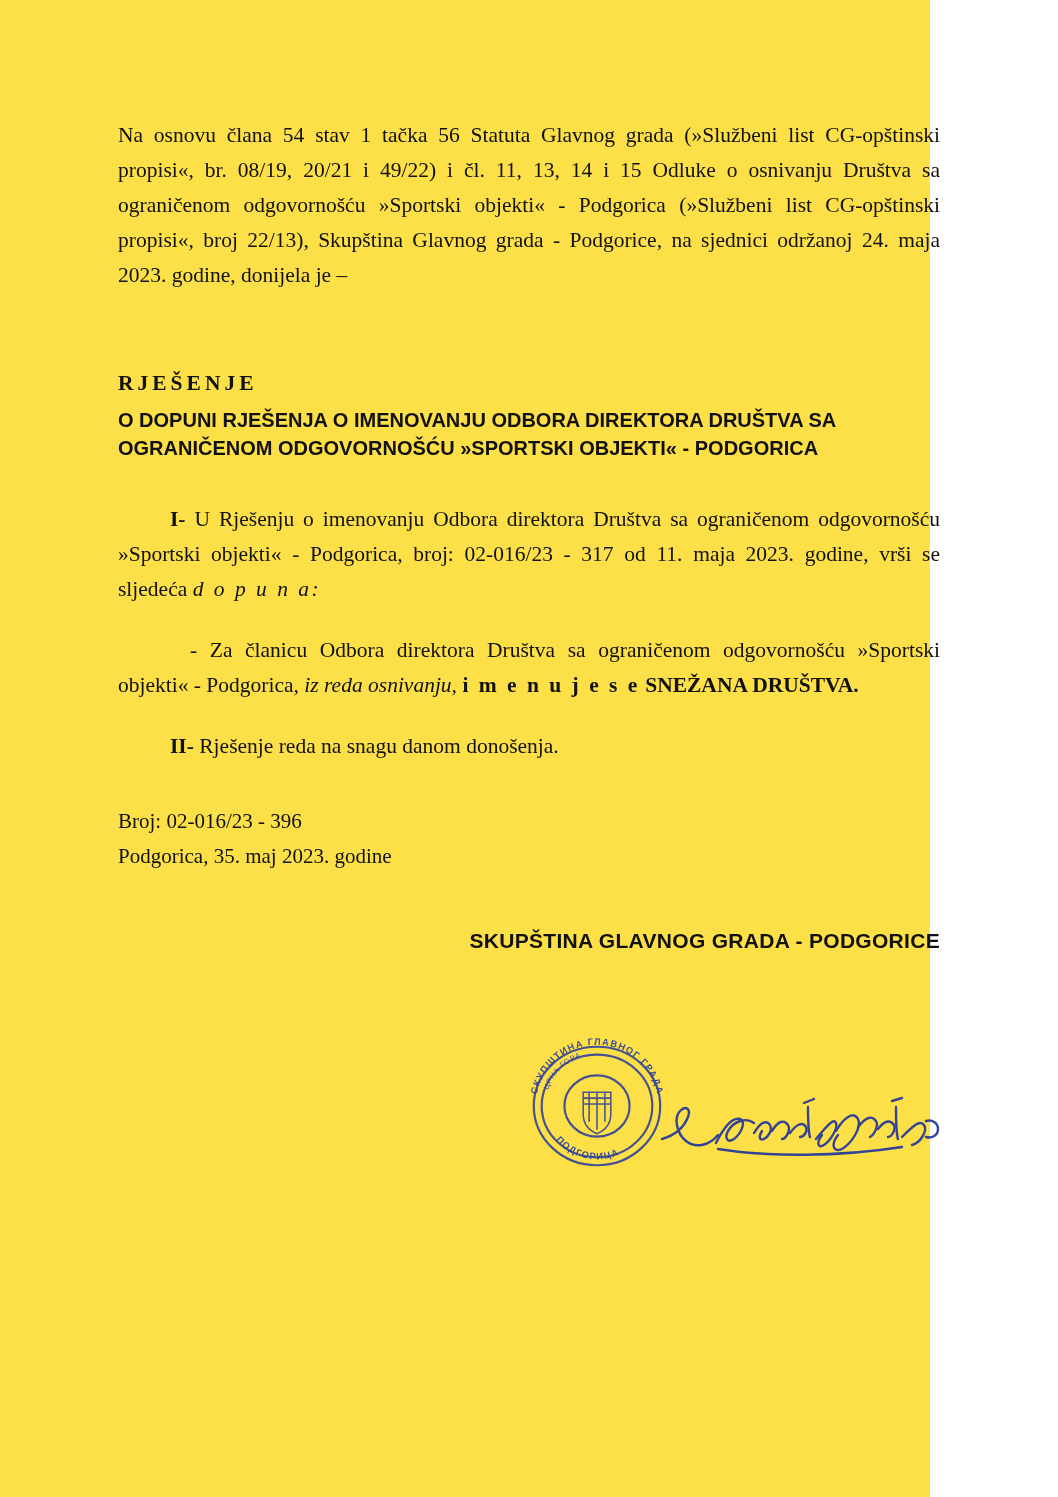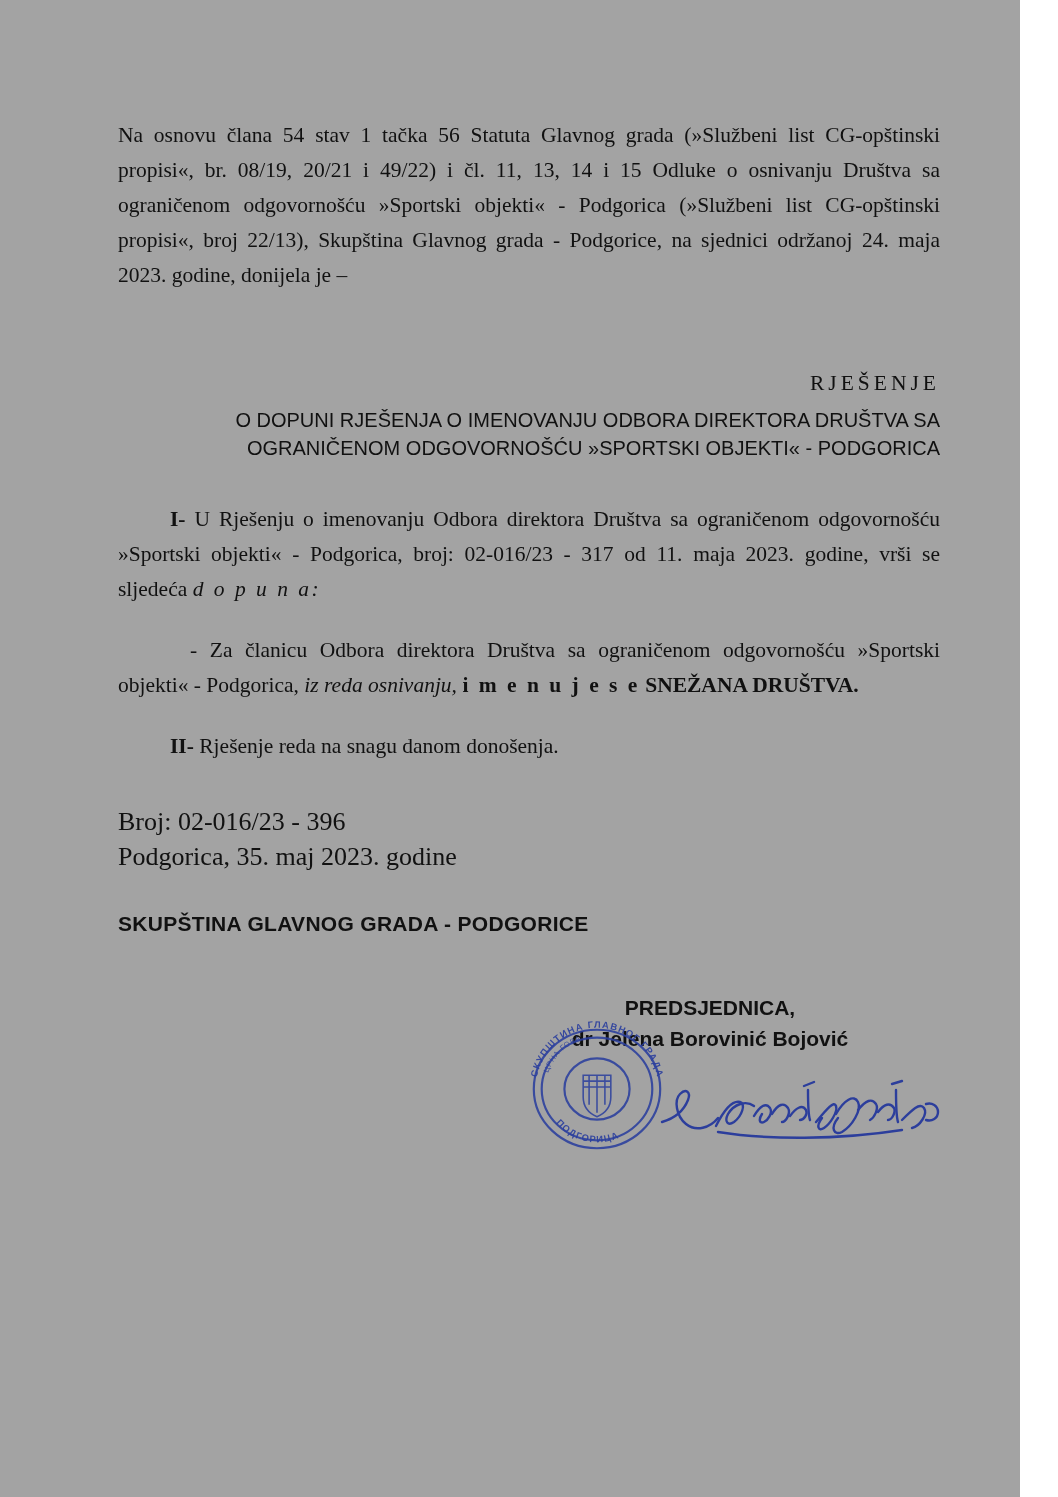--- a/index.html
+++ b/index.html
@@ -11,23 +11,23 @@
     width: 1058px;
     height: 1497px;
     position: relative;
     font-family: "Liberation Serif", serif;
     color: #111111;
     overflow: hidden;
   }
   .page {
     position: absolute;
     left: 0; top: 0;
-    width: 1020px;
+    width: 930px;
     height: 1497px;
-    background: #a3a3a3;
+    background: #fde047;
   }
   .content {
     position: absolute;
     left: 118px;
     top: 118px;
     width: 822px;
   }
   .para {
     font-size: 21.5px;
     line-height: 35px;
@@ -36,22 +36,22 @@
     margin: 0;
   }
   .intro {
     margin-bottom: 0;
   }
   .spacer-lg { height: 78px; }
   .spacer-md { height: 40px; }
   .spacer-sm { height: 26px; }
 
   .title-block {
-    text-align: right;
-    font-weight: normal;
+    text-align: left;
+    font-weight: bold;
   }
   .title-main {
     font-size: 21.5px;
     letter-spacing: 4px;
     margin-bottom: 10px;
   }
   .title-sub {
     font-family: "Liberation Sans", sans-serif;
     font-size: 20px;
     line-height: 28px;
@@ -74,31 +74,31 @@
   .spaced-bold {
     font-weight: bold;
     letter-spacing: 2.5px;
   }
 
   .roman-label {
     font-weight: bold;
   }
 
   .footer-lines {
-    font-size: 26px;
+    font-size: 21px;
     line-height: 35px;
   }
 
   .assembly {
-    text-align: left;
+    text-align: right;
     font-family: "Liberation Sans", sans-serif;
     font-weight: bold;
     font-size: 21px;
     letter-spacing: 0.3px;
-    margin-top: 38px;
+    margin-top: 55px;
   }
 
   .signature-area {
     position: relative;
     height: 230px;
     margin-top: 56px;
   }
   .signature-block {
     position: absolute;
     right: 0px;
@@ -166,24 +166,20 @@
 
     <div class="footer-lines">
       <div>Broj: 02-016/23 - 396</div>
       <div>Podgorica, 35. maj 2023. godine</div>
     </div>
 
     <div class="assembly">SKUPŠTINA GLAVNOG GRADA - PODGORICE</div>
 
     <div class="signature-area">
 
-      <div class="signature-block">
-        <div>PREDSJEDNICA,</div>
-        <div>dr Jelena Borovinić Bojović</div>
-      </div>
 
       <svg class="stamp" viewBox="0 0 160 160" xmlns="http://www.w3.org/2000/svg">
         <defs>
           <path id="arcTop" d="M 18,80 A 62,62 0 0 1 142,80" fill="none"></path>
           <path id="arcBottom" d="M 26,80 A 54,54 0 0 0 134,80" fill="none"></path>
           <path id="arcTop2" d="M 28,80 A 52,52 0 0 1 132,80" fill="none"></path>
         </defs>
         <g stroke="#2b3f9e" fill="none" stroke-width="2.2" opacity="0.88">
           <ellipse cx="80" cy="80" rx="64" ry="60"></ellipse>
           <ellipse cx="80" cy="80" rx="56" ry="52"></ellipse>

